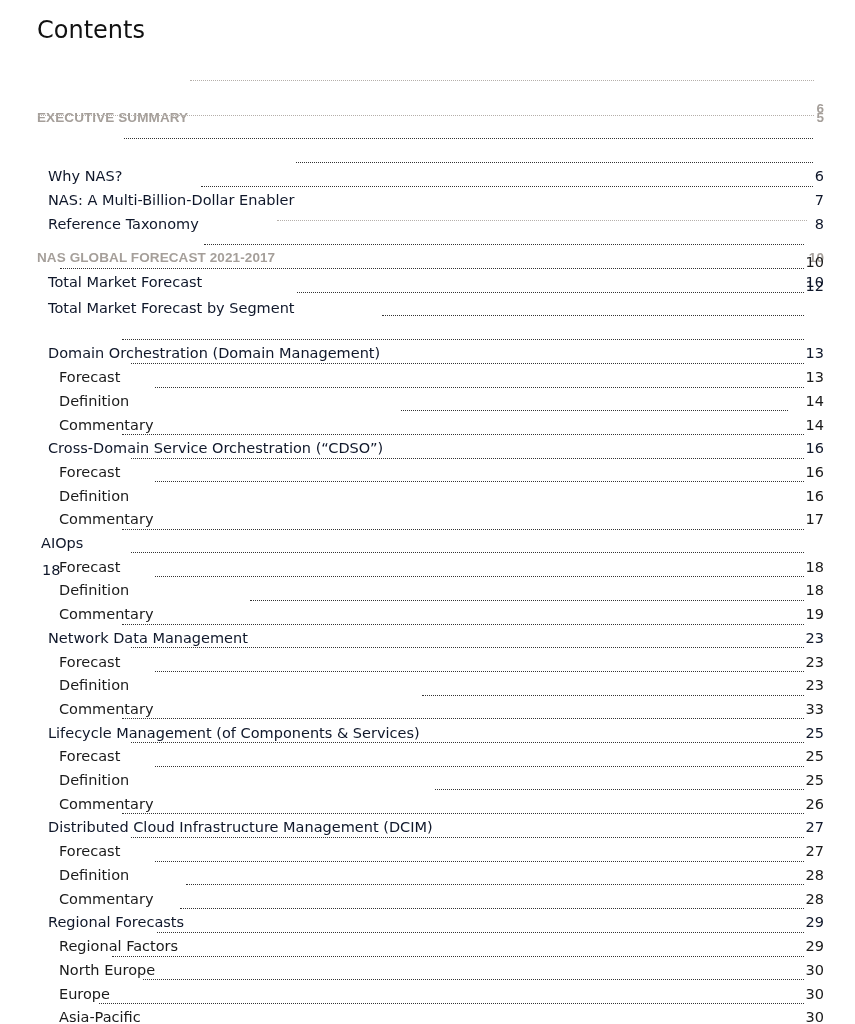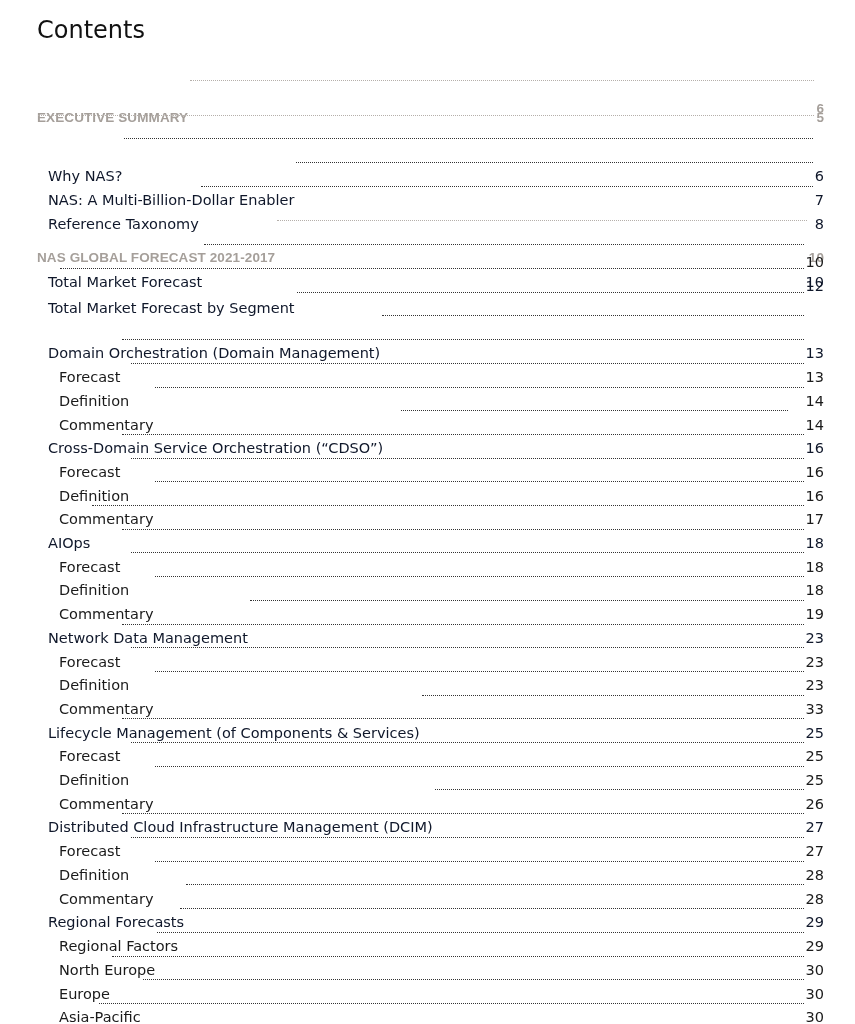--- a/index.html
+++ b/index.html
@@ -97,21 +97,21 @@
     <div class="row h3" style="top: 441px; left: 59px; width: 765px;">
       <span class="label">Definition</span>
       <span class="dots"></span>
       <span class="page">16</span>
     </div>
     <div class="row h3" style="top: 464px; left: 59px; width: 765px;">
       <span class="label">Commentary</span>
       <span class="dots"></span>
       <span class="page">17</span>
     </div>
-    <div class="row h2" style="top: 488px; left: 48px; width: 776px;">
+    <div class="row h2" style="top: 488px; left: 41px; width: 776px; flex-direction: column;">
       <span class="label">AIOps</span>
       <span class="dots"></span>
       <span class="page">18</span>
     </div>
     <div class="row h3" style="top: 512px; left: 59px; width: 765px;">
       <span class="label">Forecast</span>
       <span class="dots"></span>
       <span class="page">18</span>
     </div>
     <div class="row h3" style="top: 535px; left: 59px; width: 765px;">

